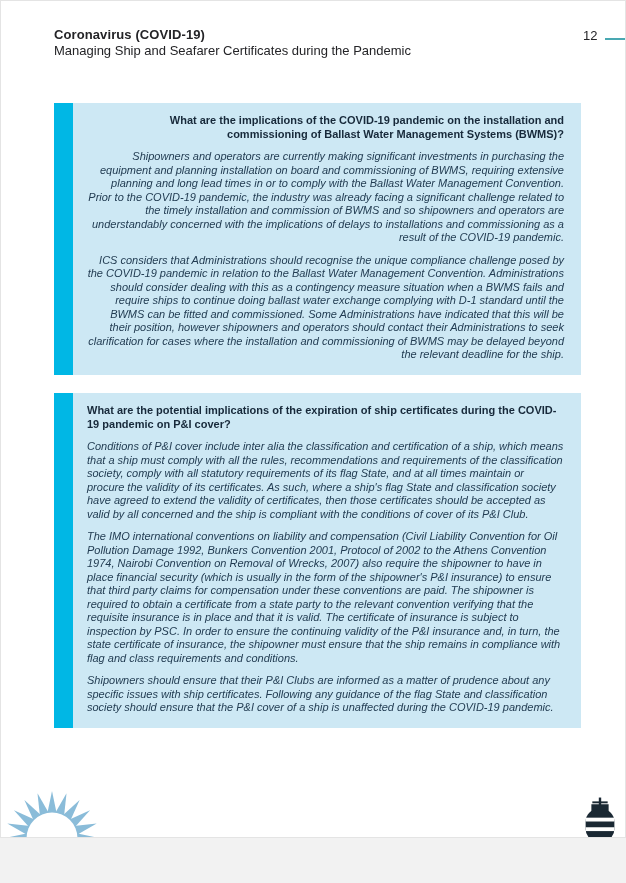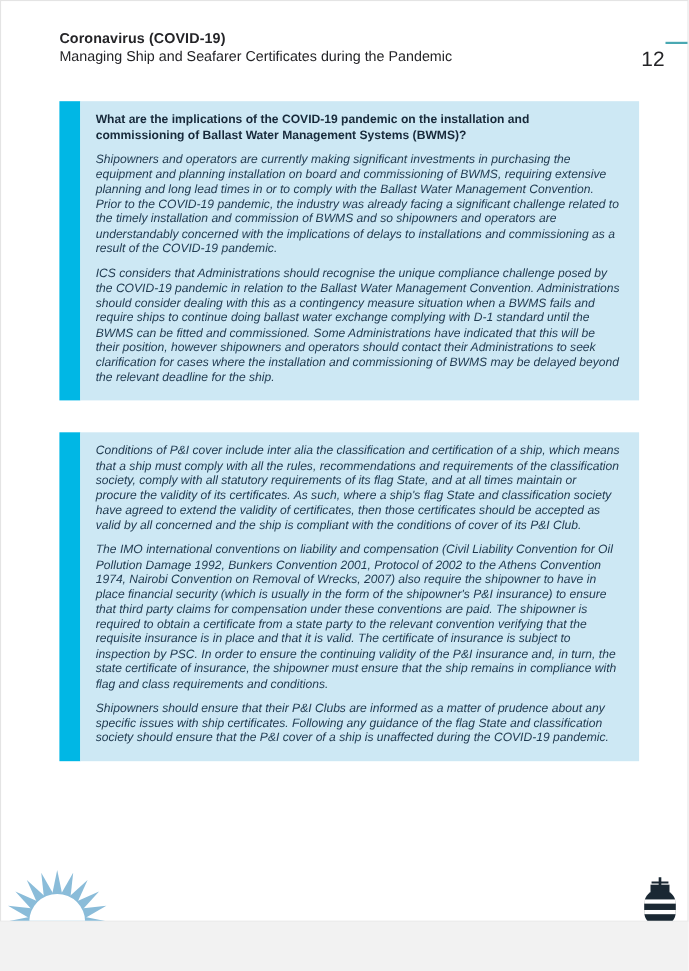--- a/index.html
+++ b/index.html
@@ -13,29 +13,29 @@
     position:absolute; left:53px; top:26px;
     font-size:13px; font-weight:bold; color:var(--header-text,#242427);
     letter-spacing:0.1px;
   }
   .hdr-subtitle {
     position:absolute; left:53px; top:42px;
     font-size:13px; color:var(--header-text,#242427);
   }
   .page-number {
     position:absolute; left:582px; top:27px;
-    font-size:19px; color:var(--header-text,#242427);margin-top:16px;
+    font-size:13px; color:var(--header-text,#242427);
   }
   .page-dash {
     position:absolute; left:604px; top:37px; width:22px; height:2px;
     background:var(--page-dash,#49a8b2);
   }
   
   .qa { position:absolute; left:53px; width:527px; display:flex; align-items:stretch; }
-  .qa-1 { top:91px; }
+  .qa-1 { top:102px;text-align:right; }
   .qa-2 { top:392px; }
   .qa .bar { flex:0 0 19px; background:var(--accent-bar,#00b7e5); }
   .qa .content {
     flex:1 1 auto; background:var(--block-bg,#cde8f4);
     padding:11px 17px 13px 14px; box-sizing:border-box;
   }
   .qa .question {
     margin:0 0 9px 0; font-size:11px; font-weight:bold; line-height:13.5px;
     color:var(--question-text,#17293a);
   }
@@ -75,20 +75,21 @@
     <div class="content">
       <p class="question">What are the implications of the COVID-19 pandemic on the installation and commissioning of Ballast Water Management Systems (BWMS)?</p>
       <p class="para">Shipowners and operators are currently making significant investments in purchasing the equipment and planning installation on board and commissioning of BWMS, requiring extensive planning and long lead times in or to comply with the Ballast Water Management Convention. Prior to the COVID-19 pandemic, the industry was already facing a significant challenge related to the timely installation and commission of BWMS and so shipowners and operators are understandably concerned with the implications of delays to installations and commissioning as a result of the COVID-19 pandemic.</p>
       <p class="para">ICS considers that Administrations should recognise the unique compliance challenge posed by the COVID-19 pandemic in relation to the Ballast Water Management Convention. Administrations should consider dealing with this as a contingency measure situation when a BWMS fails and require ships to continue doing ballast water exchange complying with D-1 standard until the BWMS can be fitted and commissioned. Some Administrations have indicated that this will be their position, however shipowners and operators should contact their Administrations to seek clarification for cases where the installation and commissioning of BWMS may be delayed beyond the relevant deadline for the ship.</p>
     </div>
   </section>
 
   <section class="qa qa-2">
     <div class="bar"></div>
     <div class="content">
+      <p class="question">What are the potential implications of the expiration of ship certificates during the COVID-19 pandemic on P&amp;I cover?</p>
       <p class="para">Conditions of P&amp;I cover include inter alia the classification and certification of a ship, which means that a ship must comply with all the rules, recommendations and requirements of the classification society, comply with all statutory requirements of its flag State, and at all times maintain or procure the validity of its certificates. As such, where a ship's flag State and classification society have agreed to extend the validity of certificates, then those certificates should be accepted as valid by all concerned and the ship is compliant with the conditions of cover of its P&amp;I Club.</p>
       <p class="para">The IMO international conventions on liability and compensation (Civil Liability Convention for Oil Pollution Damage 1992, Bunkers Convention 2001, Protocol of 2002 to the Athens Convention 1974, Nairobi Convention on Removal of Wrecks, 2007) also require the shipowner to have in place financial security (which is usually in the form of the shipowner's P&amp;I insurance) to ensure that third party claims for compensation under these conventions are paid. The shipowner is required to obtain a certificate from a state party to the relevant convention verifying that the requisite insurance is in place and that it is valid. The certificate of insurance is subject to inspection by PSC. In order to ensure the continuing validity of the P&amp;I insurance and, in turn, the state certificate of insurance, the shipowner must ensure that the ship remains in compliance with flag and class requirements and conditions.</p>
       <p class="para">Shipowners should ensure that their P&amp;I Clubs are informed as a matter of prudence about any specific issues with ship certificates. Following any guidance of the flag State and classification society should ensure that the P&amp;I cover of a ship is unaffected during the COVID-19 pandemic.</p>
     </div>
   </section>
 
   <div class="watermark">
     <svg class="wm-sun" viewBox="-50 -50 100 100" xmlns="http://www.w3.org/2000/svg">
       <defs>
           <polygon id="ray" points="0,-50 5,-26 -5,-26" style="fill:var(--wm-fill,#8abcd9)"></polygon>

